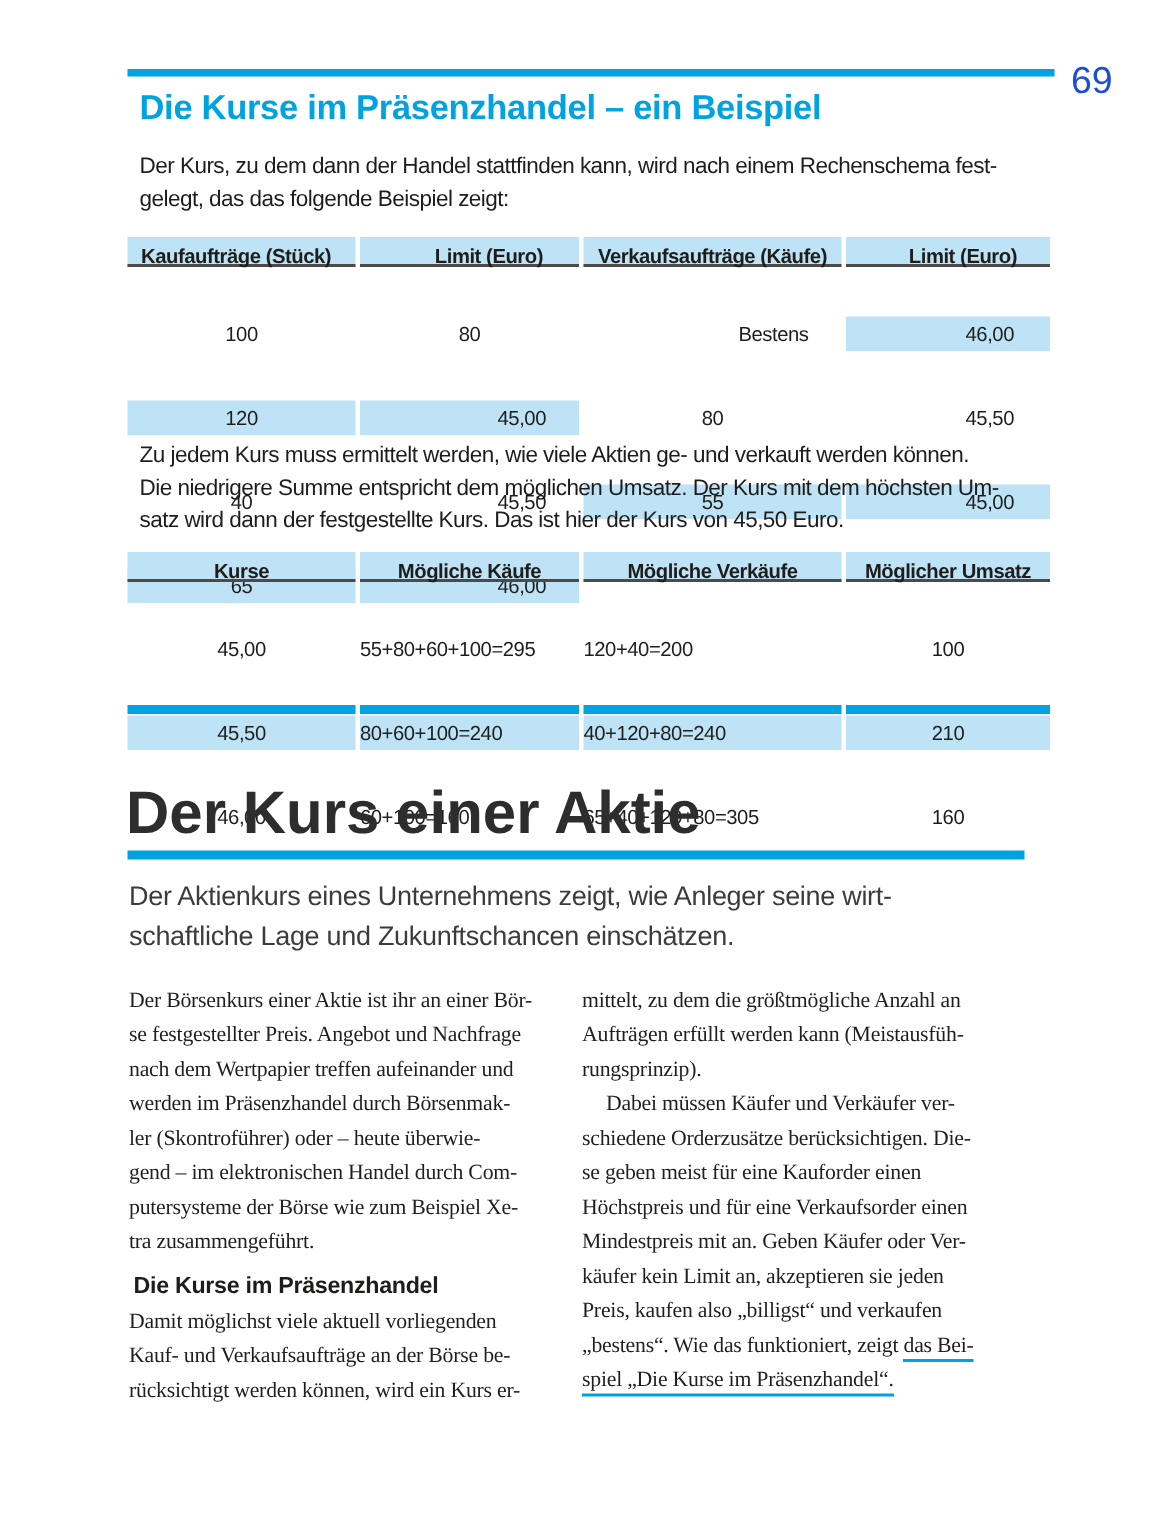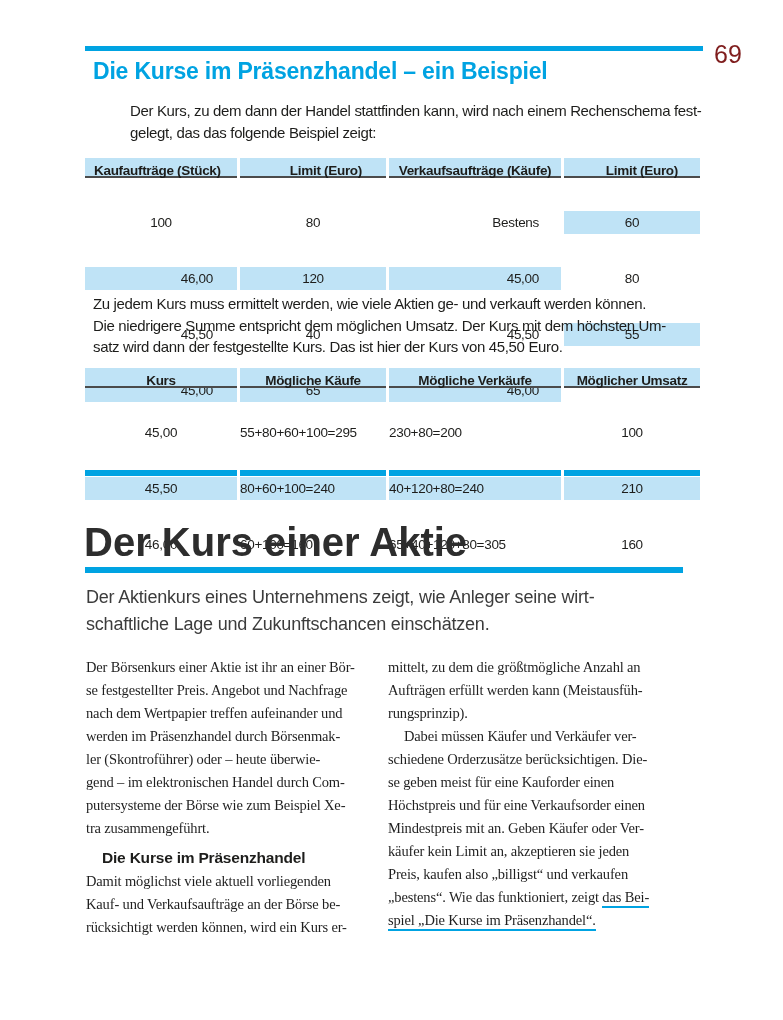--- a/index.html
+++ b/index.html
@@ -3,24 +3,24 @@
 <meta charset="utf-8">
 <style>
   :root { --accent:#00a3e2; --cellblue:#bfe3f6; --ruledark:#4b4b4b; }
   * { box-sizing:border-box; }
   body { margin:0; background:#ffffff; }
   .page {
     position:relative; width:783px; height:1020px; background:#fff;
     font-family:"Liberation Sans", sans-serif; color:#1d1d1b; overflow:hidden;
   }
   .top-rule { position:absolute; left:85px; top:46px; width:618px; height:5px; background:var(--accent); }
-  .page-number { position:absolute; left:714px; top:40px; font-size:25px; color:#7f1d1d; }
+  .page-number { position:absolute; left:714px; top:40px; font-size:25px; color:#1d4ed8; }
   .h2 { position:absolute; left:93px; top:58px; font-size:23px; font-weight:bold; color:var(--accent); letter-spacing:-0.2px; }
   .para-sans { white-space:pre-line; font-size:15px; line-height:21.5px; letter-spacing:-0.35px; color:#1d1d1b; }
-  .intro { position:absolute; left:93px; top:100px; width:614px;margin-left:37px; }
+  .intro { position:absolute; left:93px; top:100px; width:614px; }
   .mid   { position:absolute; left:93px; top:293px; width:614px; }
 
   .dtable { position:absolute; left:85px; display:grid;
             grid-template-columns:152px 146px 172px 136px; column-gap:3px;
             font-size:13.5px; letter-spacing:-0.3px; }
   .t1 { top:158px; } .t2 { top:368px; }
   .dtable .th { background:var(--cellblue); font-weight:bold; height:20px; line-height:25px;
                 border-bottom:2px solid var(--ruledark); }
   .dtable .td { height:23px; line-height:23px;margin-top:33px; }
   .b  { background:var(--cellblue); }
@@ -37,21 +37,21 @@
                color:#2d2d2d; letter-spacing:0; }
   .rule2 { position:absolute; left:85px; top:567px; width:598px; height:6px; background:var(--accent); }
   .lead { position:absolute; left:86px; top:584px; width:580px; white-space:pre-line;
           font-size:18px; line-height:27px; letter-spacing:-0.2px; color:#3c3c3c; }
 
   .cols { position:absolute; left:86px; top:656px; width:617px; display:flex; gap:3px; }
   .col  { width:299px; font-family:"Liberation Serif", serif; font-size:14.5px;
           line-height:23px; letter-spacing:-0.15px; color:#1f1f1f; }
   .col .p { white-space:pre-line; }
   .subhead { font-family:"Liberation Sans", sans-serif; font-weight:bold; font-size:15.5px;
-             letter-spacing:-0.2px; margin:6px 0 1px 16px; color:#1d1d1b; }
+             letter-spacing:-0.2px; margin:6px 0 1px 3px; color:#1d1d1b; }
   .indent { text-indent:16px; }
   .ref-link { color:#1f1f1f; border-bottom:2px solid var(--accent); padding-bottom:1px;
               text-decoration:none; cursor:pointer; }
 </style>
 </head>
 <body>
 
 <div class="page">
 
   <div class="top-rule"></div>
@@ -65,49 +65,48 @@
   <div class="dtable t1">
     <div class="th cl">Kaufaufträge (Stück)</div>
     <div class="th r24">Limit (Euro)</div>
     <div class="th cc">Verkaufsaufträge (Käufe)</div>
     <div class="th r22">Limit (Euro)</div>
 
     <div class="td cc">100</div>
     <div class="td cc">80</div>
     <div class="td r22">Bestens</div>
 
-    <div class="td cc b">60</div>
     <div class="td r24 b">46,00</div>
     <div class="td cc b">120</div>
     <div class="td r22 b">45,00</div>
 
     <div class="td cc">80</div>
     <div class="td r24">45,50</div>
     <div class="td cc">40</div>
     <div class="td r22">45,50</div>
 
     <div class="td cc b">55</div>
     <div class="td r24 b">45,00</div>
     <div class="td cc b">65</div>
     <div class="td r22 b">46,00</div>
   </div>
 
   <div class="para-sans mid">Zu jedem Kurs muss ermittelt werden, wie viele Aktien ge- und verkauft werden können.
 Die niedrigere Summe entspricht dem möglichen Umsatz. Der Kurs mit dem höchsten Um-
 satz wird dann der festgestellte Kurs. Das ist hier der Kurs von 45,50 Euro.</div>
 
   <div class="dtable t2">
-    <div class="th cc">Kurs</div>
+    <div class="th cc">Kurse</div>
     <div class="th cc">Mögliche Käufe</div>
     <div class="th cc">Mögliche Verkäufe</div>
     <div class="th cc">Möglicher Umsatz</div>
 
     <div class="td cc">45,00</div>
     <div class="td r26">55+80+60+100=295</div>
-    <div class="td r26">230+80=200</div>
+    <div class="td r26">120+40=200</div>
     <div class="td cc">100</div>
 
     <div class="td cc b">45,50</div>
     <div class="td r26 b">80+60+100=240</div>
     <div class="td r26 b">40+120+80=240</div>
     <div class="td cc b">210</div>
 
     <div class="td cc">46,00</div>
     <div class="td r26">60+100=160</div>
     <div class="td r26">65+40+120+80=305</div>

